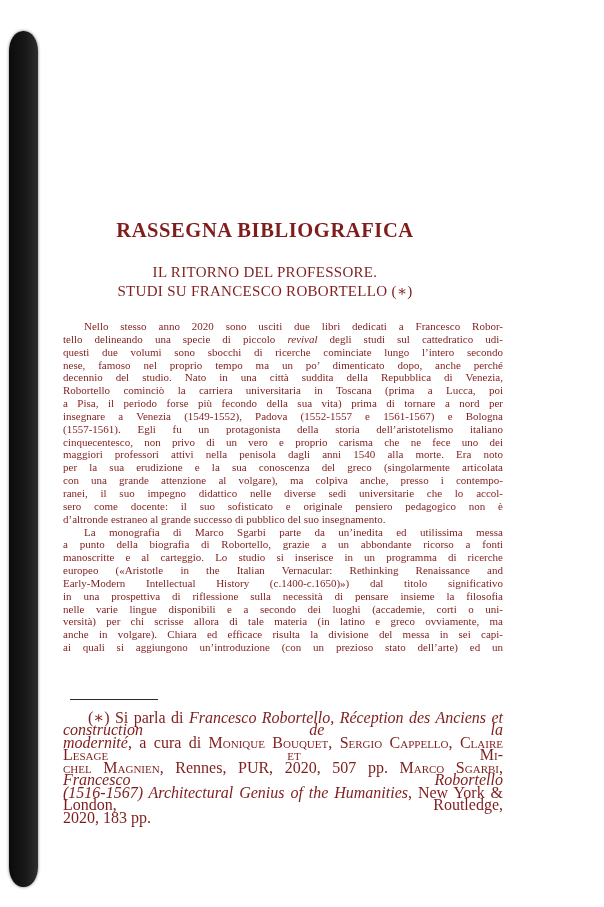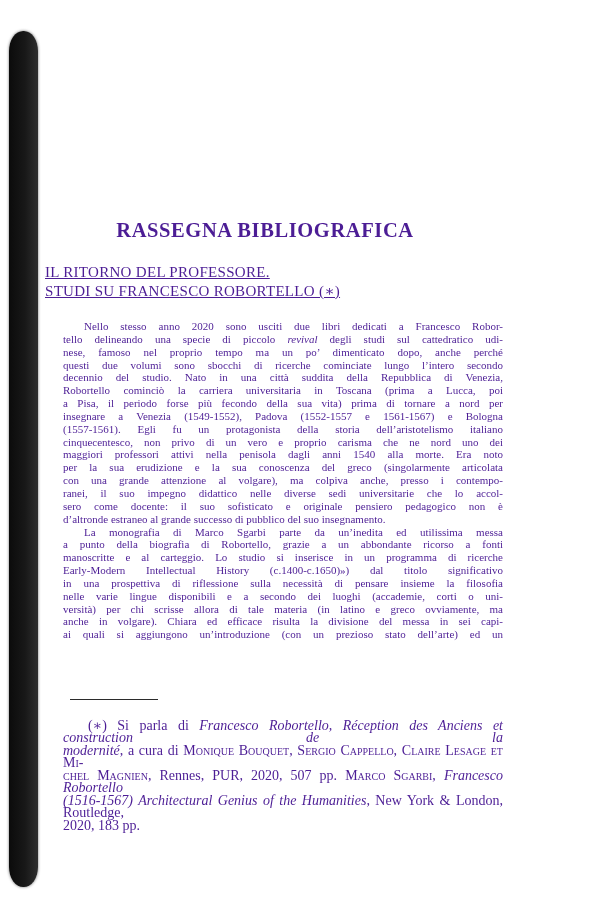--- a/index.html
+++ b/index.html
@@ -2,93 +2,94 @@
 <html><head>
 <meta charset="utf-8">
 <style>
   html,body { margin:0; padding:0; background:#e8e8e8; }
   .page {
     position:relative;
     width:604px; height:907px;
     margin:0 auto;
     background:#ffffff;
     font-family:"Liberation Serif","DejaVu Serif",serif;
-    color:#4c1d95;
+    color:#7f1d1d;
     overflow:hidden;
   }
   .gutter {
     position:absolute; left:9px; top:31px; width:29px; height:856px;
     background:linear-gradient(90deg,#0b0b0b 0%,#181818 55%,#2e2e2e 100%);
     border-radius:14px / 20px;
     box-shadow:0 0 3px rgba(15,15,15,.6);
   }
   .title {
     position:absolute; left:45px; top:219px; width:440px; margin:0;
     text-align:center; font-size:20.5px; font-weight:bold; letter-spacing:.6px;
     white-space:nowrap;
   }
   .subtitle {
     position:absolute; left:45px; top:263px; width:440px;
-    font-size:15px; line-height:19px; letter-spacing:.3px;text-decoration:underline;
+    text-align:center; font-size:15px; line-height:19px; letter-spacing:.3px;
   }
   .body {
     position:absolute; left:63px; top:320px; width:440px;
     font-size:11px; line-height:12.85px;
   }
   .tline { text-align:justify; text-align-last:justify; }
   .tline.last { text-align-last:left; }
   .body .tline.indent { text-indent:21px; }
   .i  { font-style:italic; }
   .sc { font-variant:small-caps; }
   .footnote-rule {
     position:absolute; left:70px; top:699px; width:88px; height:0;
     border-top:1px solid #2b2b2b;
   }
   .footnote {
     position:absolute; left:63px; top:712px; width:440px;
-    font-size:14px; line-height:12.45px;margin-top:8px;
+    font-size:16px; line-height:12.45px;
   }
   .footnote .tline.indent { text-indent:25px; }
 </style>
 </head>
 <body>
 
 <div class="page">
   <div class="gutter"></div>
 
   <h1 class="title">RASSEGNA BIBLIOGRAFICA</h1>
 
   <div class="subtitle">
     <div>IL RITORNO DEL PROFESSORE.</div>
     <div>STUDI SU FRANCESCO ROBORTELLO (∗)</div>
   </div>
 
   <div class="body" id="body-col">
       <div>
         <div class="tline indent">Nello stesso anno 2020 sono usciti due libri dedicati a Francesco Robor-</div>
         <div class="tline">tello delineando una specie di piccolo <span class="i">revival</span> degli studi sul cattedratico udi-</div>
+        <div class="tline">questi due volumi sono sbocchi di ricerche cominciate lungo l’intero secondo</div>
         <div class="tline">nese, famoso nel proprio tempo ma un po’ dimenticato dopo, anche perché</div>
-        <div class="tline">questi due volumi sono sbocchi di ricerche cominciate lungo l’intero secondo</div>
         <div class="tline">decennio del studio. Nato in una città suddita della Repubblica di Venezia,</div>
         <div class="tline">Robortello cominciò la carriera universitaria in Toscana (prima a Lucca, poi</div>
         <div class="tline">a Pisa, il periodo forse più fecondo della sua vita) prima di tornare a nord per</div>
         <div class="tline">insegnare a Venezia (1549-1552), Padova (1552-1557 e 1561-1567) e Bologna</div>
         <div class="tline">(1557-1561). Egli fu un protagonista della storia dell’aristotelismo italiano</div>
-        <div class="tline">cinquecentesco, non privo di un vero e proprio carisma che ne nord uno dei</div>
+        <div class="tline">cinquecentesco, non privo di un vero e proprio carisma che ne fece uno dei</div>
         <div class="tline">maggiori professori attivi nella penisola dagli anni 1540 alla morte. Era noto</div>
         <div class="tline">per la sua erudizione e la sua conoscenza del greco (singolarmente articolata</div>
         <div class="tline">con una grande attenzione al volgare), ma colpiva anche, presso i contempo-</div>
         <div class="tline">ranei, il suo impegno didattico nelle diverse sedi universitarie che lo accol-</div>
         <div class="tline">sero come docente: il suo sofisticato e originale pensiero pedagogico non è</div>
         <div class="tline last">d’altronde estraneo al grande successo di pubblico del suo insegnamento.</div>
       </div>
       <div>
         <div class="tline indent">La monografia di Marco Sgarbi parte da un’inedita ed utilissima messa</div>
         <div class="tline">a punto della biografia di Robortello, grazie a un abbondante ricorso a fonti</div>
         <div class="tline">manoscritte e al carteggio. Lo studio si inserisce in un programma di ricerche</div>
+        <div class="tline">europeo («Aristotle in the Italian Vernacular: Rethinking Renaissance and</div>
         <div class="tline">Early-Modern Intellectual History (c.1400-c.1650)») dal titolo significativo</div>
         <div class="tline">in una prospettiva di riflessione sulla necessità di pensare insieme la filosofia</div>
         <div class="tline">nelle varie lingue disponibili e a secondo dei luoghi (accademie, corti o uni-</div>
         <div class="tline">versità) per chi scrisse allora di tale materia (in latino e greco ovviamente, ma</div>
         <div class="tline">anche in volgare). Chiara ed efficace risulta la divisione del messa in sei capi-</div>
         <div class="tline">ai quali si aggiungono un’introduzione (con un prezioso stato dell’arte) ed un</div>
       </div>
     </div>
 
   <div class="footnote-rule"></div>

